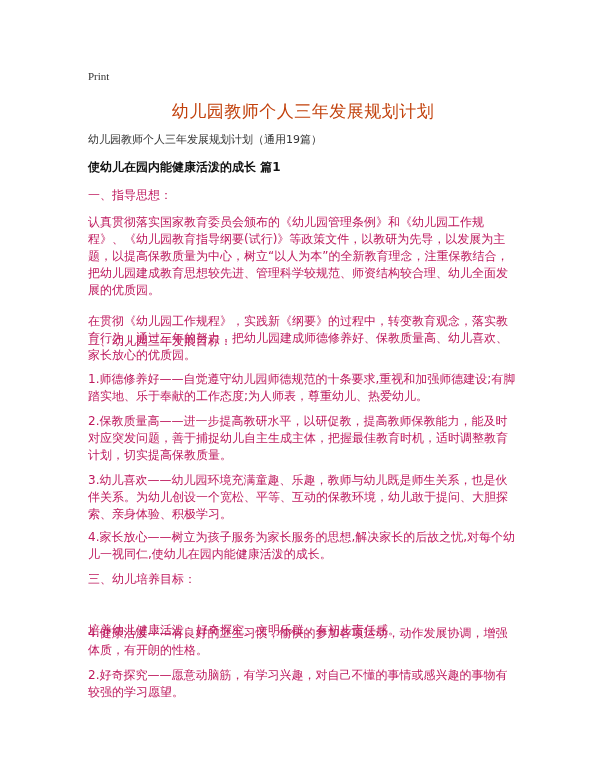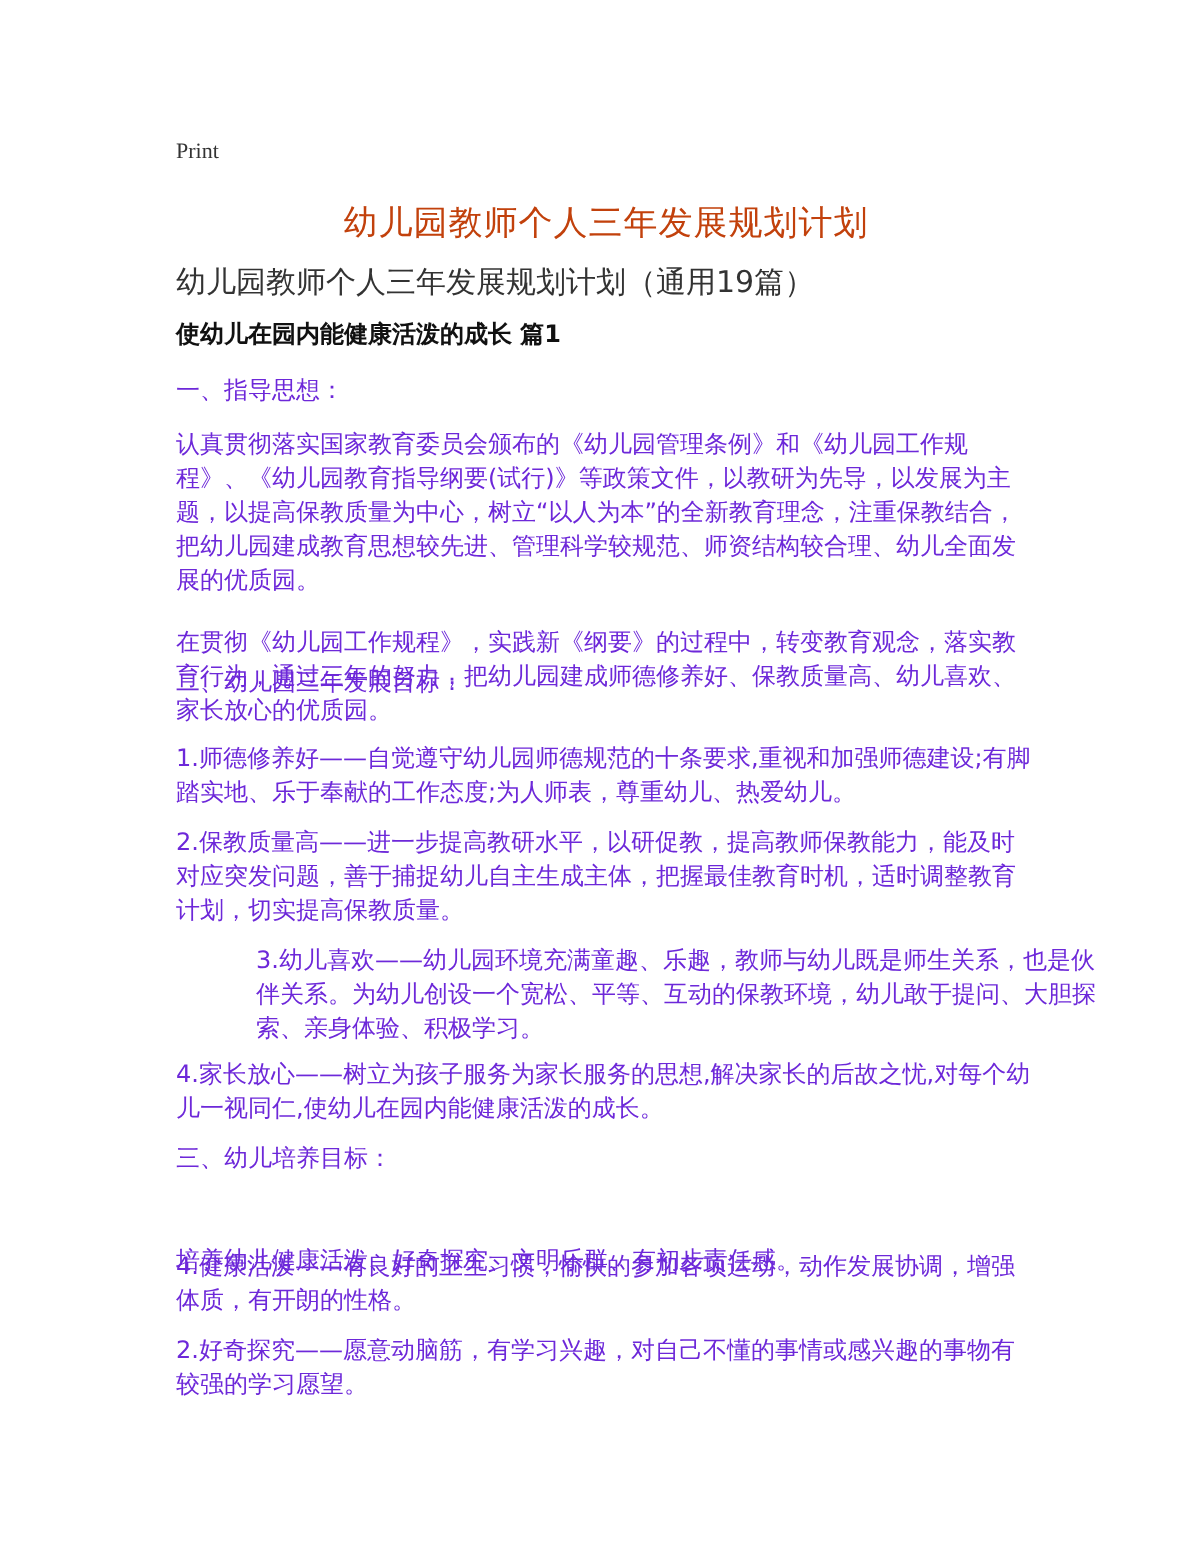--- a/index.html
+++ b/index.html
@@ -1,38 +1,38 @@
 <!DOCTYPE html>
 <html><head>
 <meta charset="utf-8">
 <style>
   html, body { margin: 0; padding: 0; background: #ffffff; }
   body { width: 600px; height: 776px; overflow: hidden; position: relative;
          font-family: "DejaVu Sans", "Liberation Sans", sans-serif; color: #222; }
   .page { position: absolute; left: 88px; top: 0; width: 430px; }
   .print { position: absolute; top: 70px; left: 0; font-family: "Liberation Serif", "DejaVu Serif", serif; font-size: 11px; color: #333; }
   .title { position: absolute; top: 100px; left: 0; width: 430px; text-align: center; font-size: 17px; font-weight: normal; color: #c2410c; letter-spacing: 0.5px; }
-  .subtitle { position: absolute; top: 132px; left: 0; font-size: 15px; color: #333; }
+  .subtitle { position: absolute; top: 132px; left: 0; font-size: 11px; color: #333; }
   .heading { position: absolute; top: 159px; left: 0; font-size: 12px; font-weight: bold; color: #111; }
-  .para { position: absolute; left: 0; width: 430px; font-size: 12px; line-height: 17px; color: #6d28d9; margin: 0; }
+  .para { position: absolute; left: 0; width: 430px; font-size: 12px; line-height: 17px; color: #be185d; margin: 0; }
 </style>
 </head>
 <body>
 
 <div class="page">
   <div class="print">Print</div>
   <h1 class="title" style="margin:0;">幼儿园教师个人三年发展规划计划</h1>
   <div class="subtitle">幼儿园教师个人三年发展规划计划（通用19篇）</div>
   <div class="heading">使幼儿在园内能健康活泼的成长 篇1</div>
 
   <p class="para" style="top:187px;">一、指导思想：</p>
   <p class="para" style="top:214px;">认真贯彻落实国家教育委员会颁布的《幼儿园管理条例》和《幼儿园工作规程》、《幼儿园教育指导纲要(试行)》等政策文件，以教研为先导，以发展为主题，以提高保教质量为中心，树立“以人为本”的全新教育理念，注重保教结合，把幼儿园建成教育思想较先进、管理科学较规范、师资结构较合理、幼儿全面发展的优质园。</p>
   <p class="para" style="top:285px;margin-top:48px;">二、幼儿园三年发展目标：</p>
   <p class="para" style="top:313px;">在贯彻《幼儿园工作规程》，实践新《纲要》的过程中，转变教育观念，落实教育行为，通过三年的努力，把幼儿园建成师德修养好、保教质量高、幼儿喜欢、家长放心的优质园。</p>
   <p class="para" style="top:371px;">1.师德修养好——自觉遵守幼儿园师德规范的十条要求,重视和加强师德建设;有脚踏实地、乐于奉献的工作态度;为人师表，尊重幼儿、热爱幼儿。</p>
   <p class="para" style="top:413px;">2.保教质量高——进一步提高教研水平，以研促教，提高教师保教能力，能及时对应突发问题，善于捕捉幼儿自主生成主体，把握最佳教育时机，适时调整教育计划，切实提高保教质量。</p>
-  <p class="para" style="top:472px;margin-left:40px;">3.幼儿喜欢——幼儿园环境充满童趣、乐趣，教师与幼儿既是师生关系，也是伙伴关系。为幼儿创设一个宽松、平等、互动的保教环境，幼儿敢于提问、大胆探索、亲身体验、积极学习。</p>
+  <p class="para" style="top:472px;">3.幼儿喜欢——幼儿园环境充满童趣、乐趣，教师与幼儿既是师生关系，也是伙伴关系。为幼儿创设一个宽松、平等、互动的保教环境，幼儿敢于提问、大胆探索、亲身体验、积极学习。</p>
   <p class="para" style="top:529px;">4.家长放心——树立为孩子服务为家长服务的思想,解决家长的后故之忧,对每个幼儿一视同仁,使幼儿在园内能健康活泼的成长。</p>
   <p class="para" style="top:571px;">三、幼儿培养目标：</p>
   <p class="para" style="top:598px;margin-top:24px;">培养幼儿健康活泼、好奇探究、文明乐群、有初步责任感。</p>
   <p class="para" style="top:625px;">4.健康活泼——有良好的卫生习惯，愉快的参加各项运动，动作发展协调，增强体质，有开朗的性格。</p>
   <p class="para" style="top:667px;">2.好奇探究——愿意动脑筋，有学习兴趣，对自己不懂的事情或感兴趣的事物有较强的学习愿望。</p>
 </div>
 
 </body></html>

